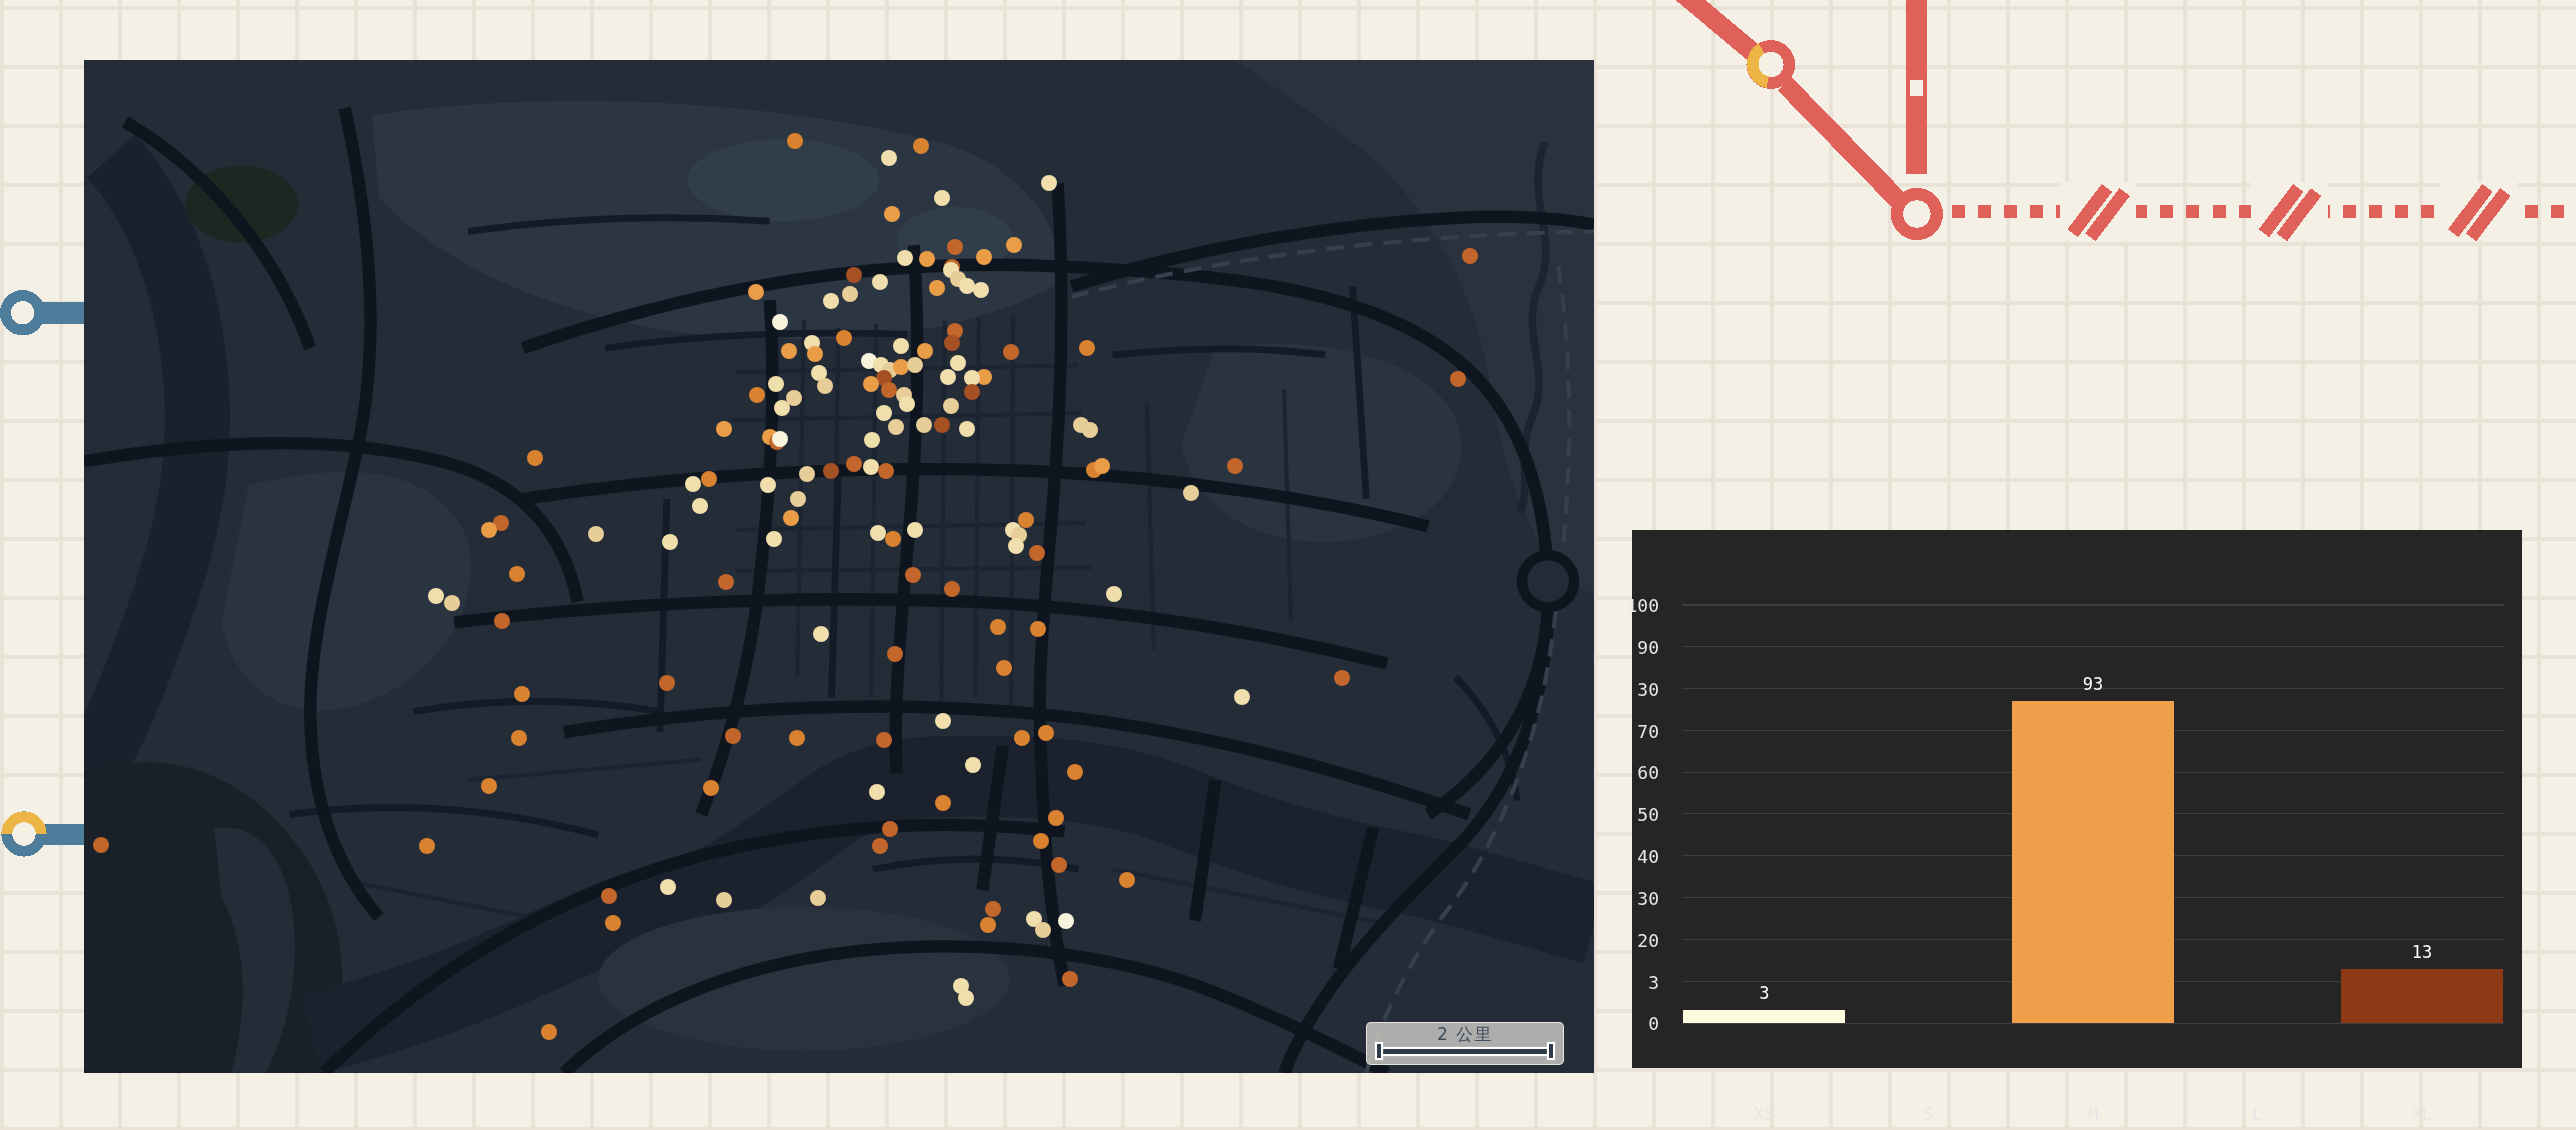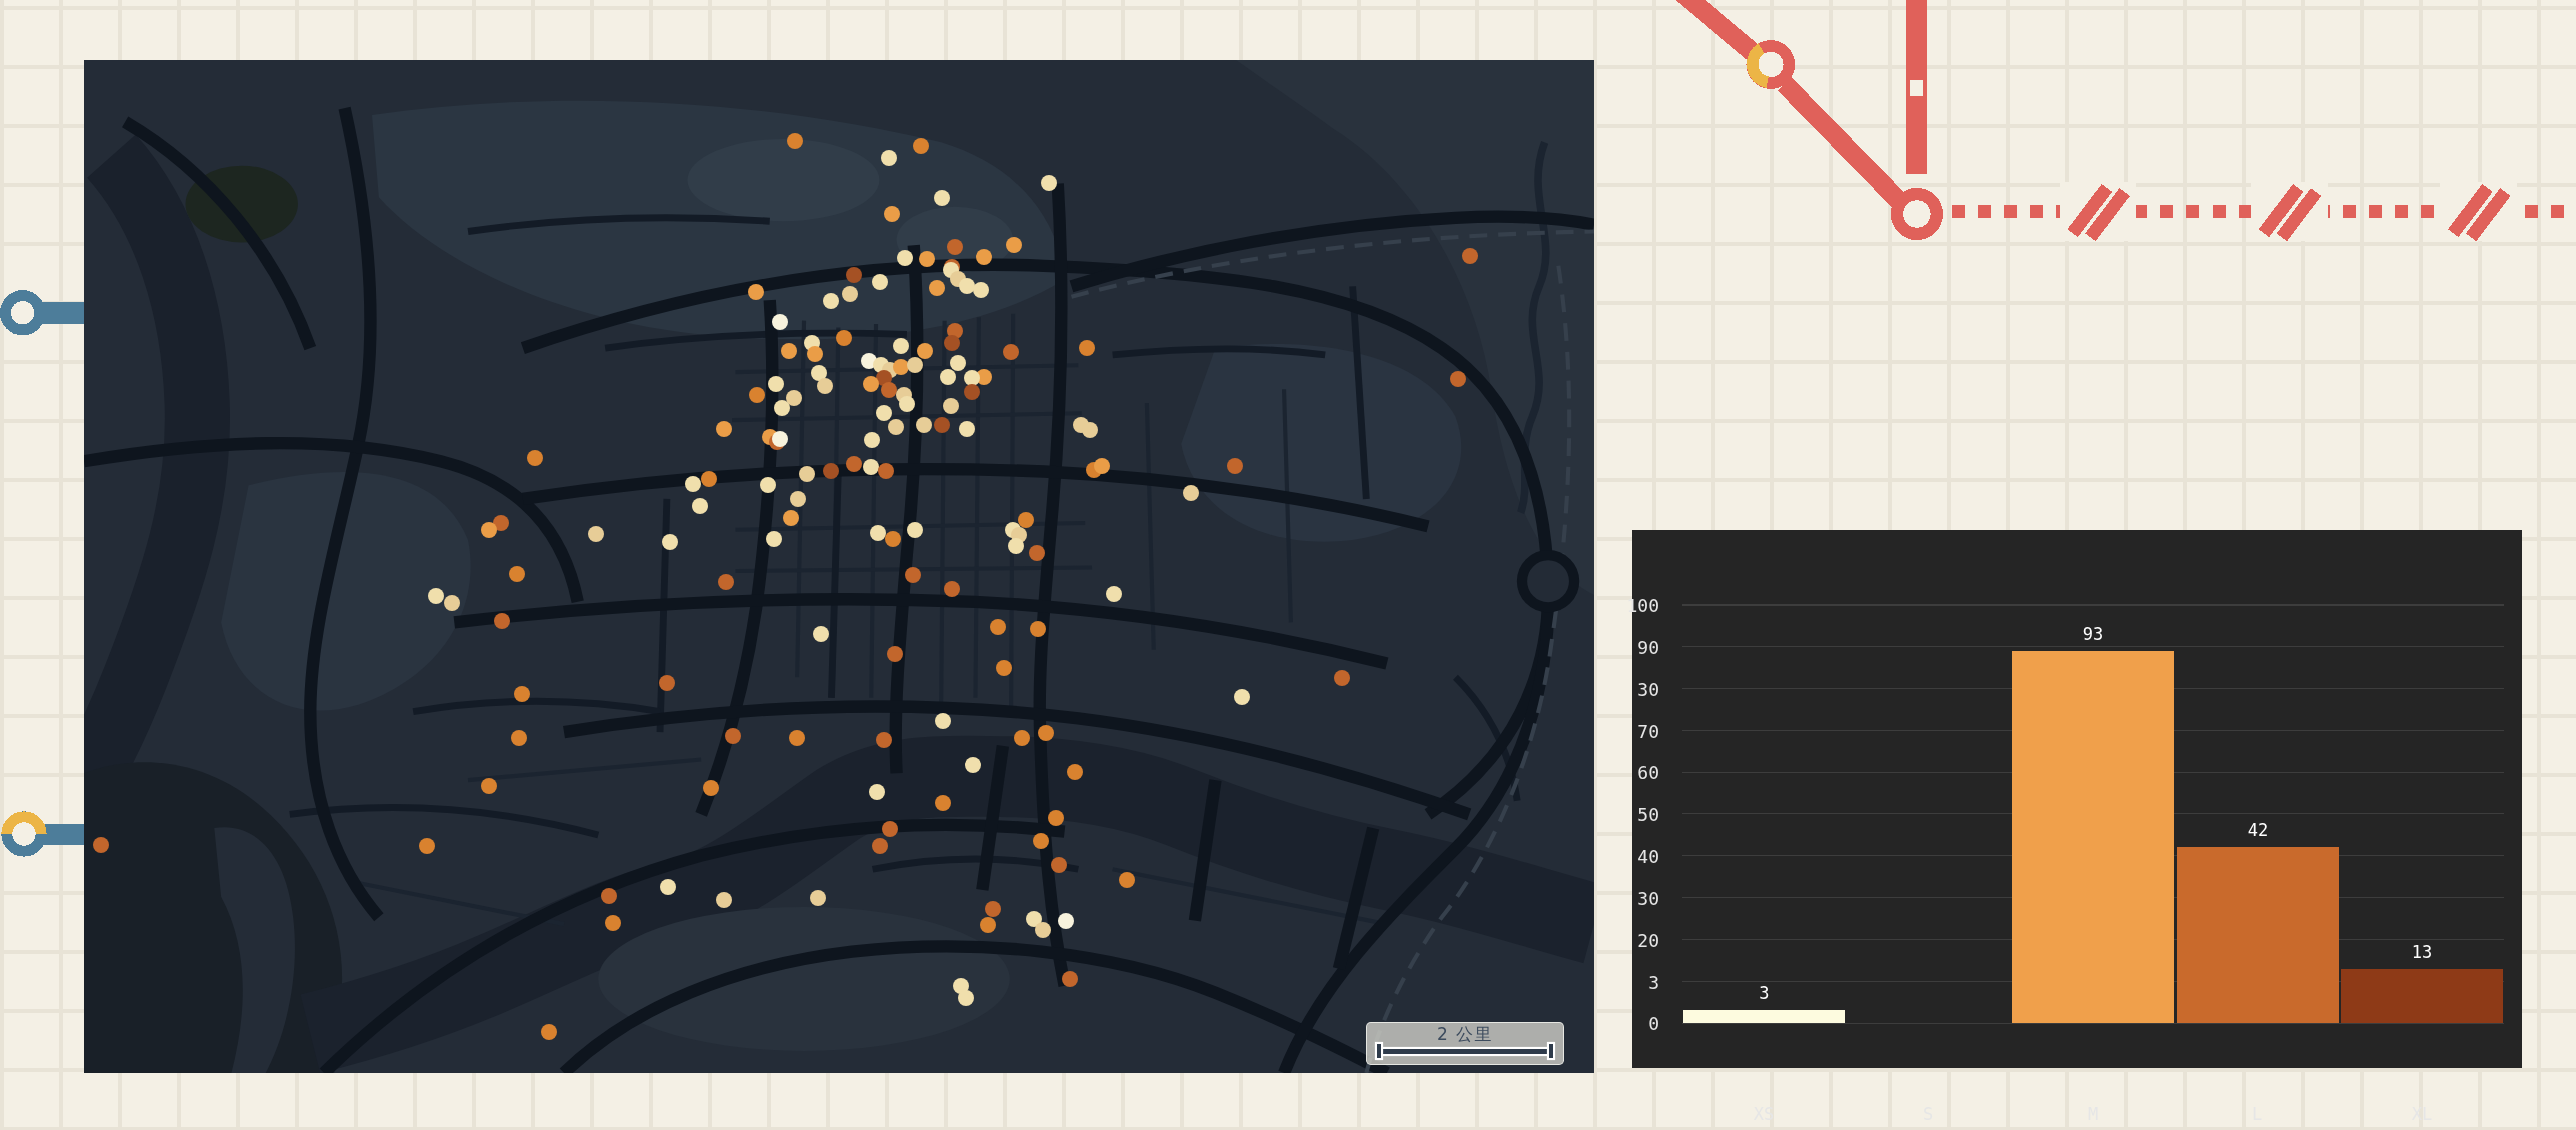--- a/index.html
+++ b/index.html
@@ -370,27 +370,24 @@
       <div class="ytick" style="top: 84px;">30</div>
       <div class="gridline" style="top: 41px;"></div>
       <div class="ytick" style="top: 42px;">90</div>
       <div class="gridline" style="top: -0.7px;"></div>
       <div class="ytick" style="top: 0px;">100</div>
       <div class="bar" style="left: 1.4px; width: 162px; height: 12.6px; background: rgb(253, 251, 223);">
         <div class="bar-value">3</div>
       </div>
       <div class="xtick" style="left: 0px; width: 164px;">XS</div>
       <div class="xtick" style="left: 164px; width: 164px;">S</div>
-      <div class="bar" style="left: 330px; width: 162px; height: 372px; background: rgb(240, 160, 75);">
+      <div class="bar" style="left: 330px; width: 162px; height: 322px; background: rgb(240, 160, 75);">
         <div class="bar-value">93</div>
       </div>
       <div class="xtick" style="left: 329px; width: 164px;">M</div>
-      <div class="bar" style="left: 495px; width: 162px; height: 176px; background: rgb(201, 106, 44);">
-        <div class="bar-value">42</div>
-      </div>
       <div class="xtick" style="left: 493px; width: 164px;">L</div>
       <div class="bar" style="left: 659px; width: 162px; height: 54px; background: rgb(142, 58, 23);">
         <div class="bar-value">13</div>
       </div>
       <div class="xtick" style="left: 658px; width: 164px;">XL</div>
     </div>
 </div>
 
 
 </body></html>

